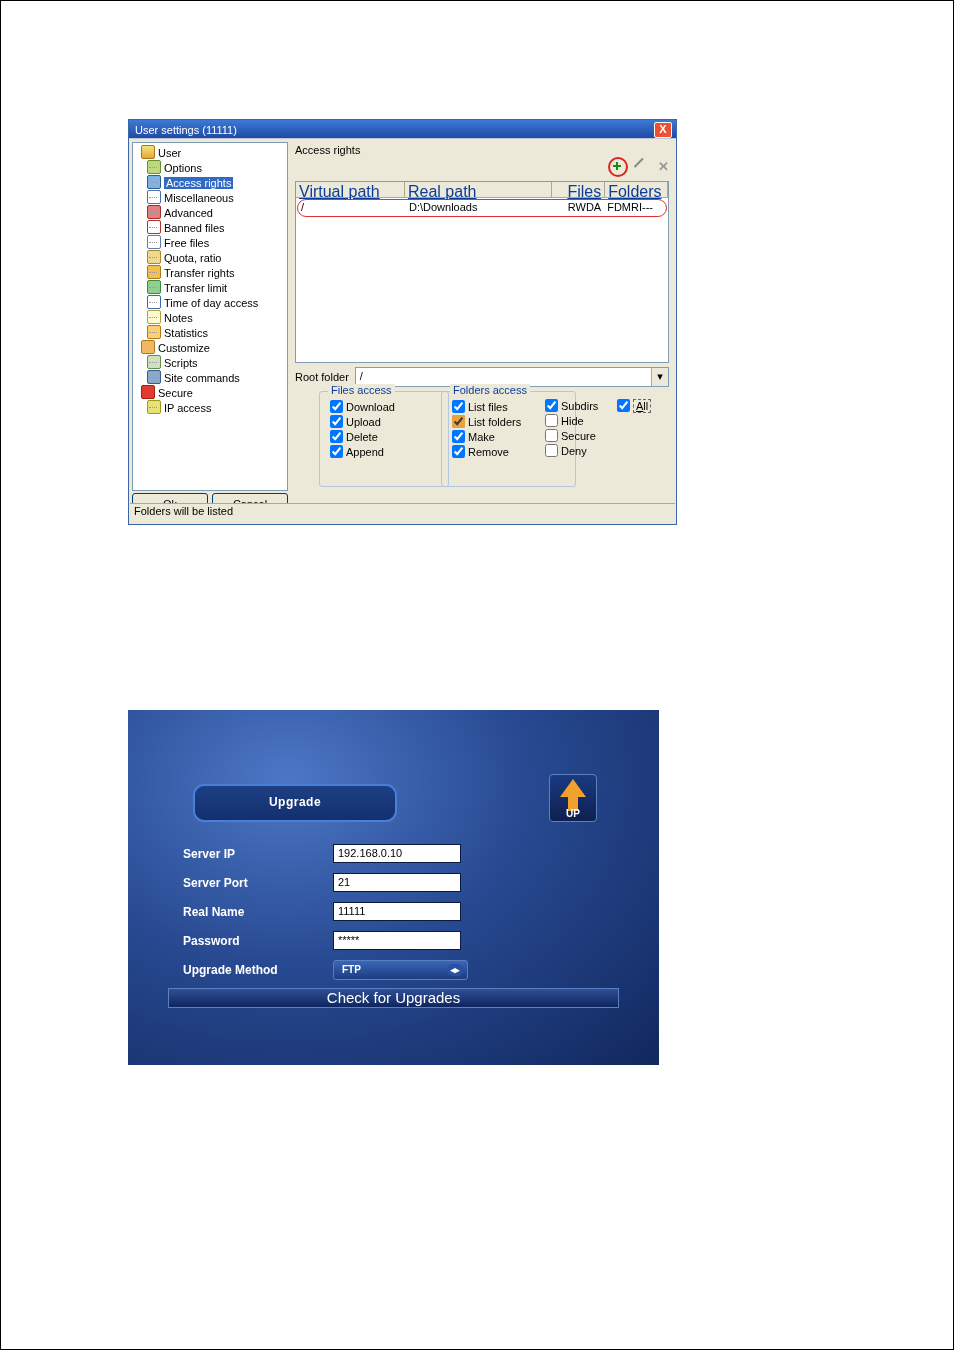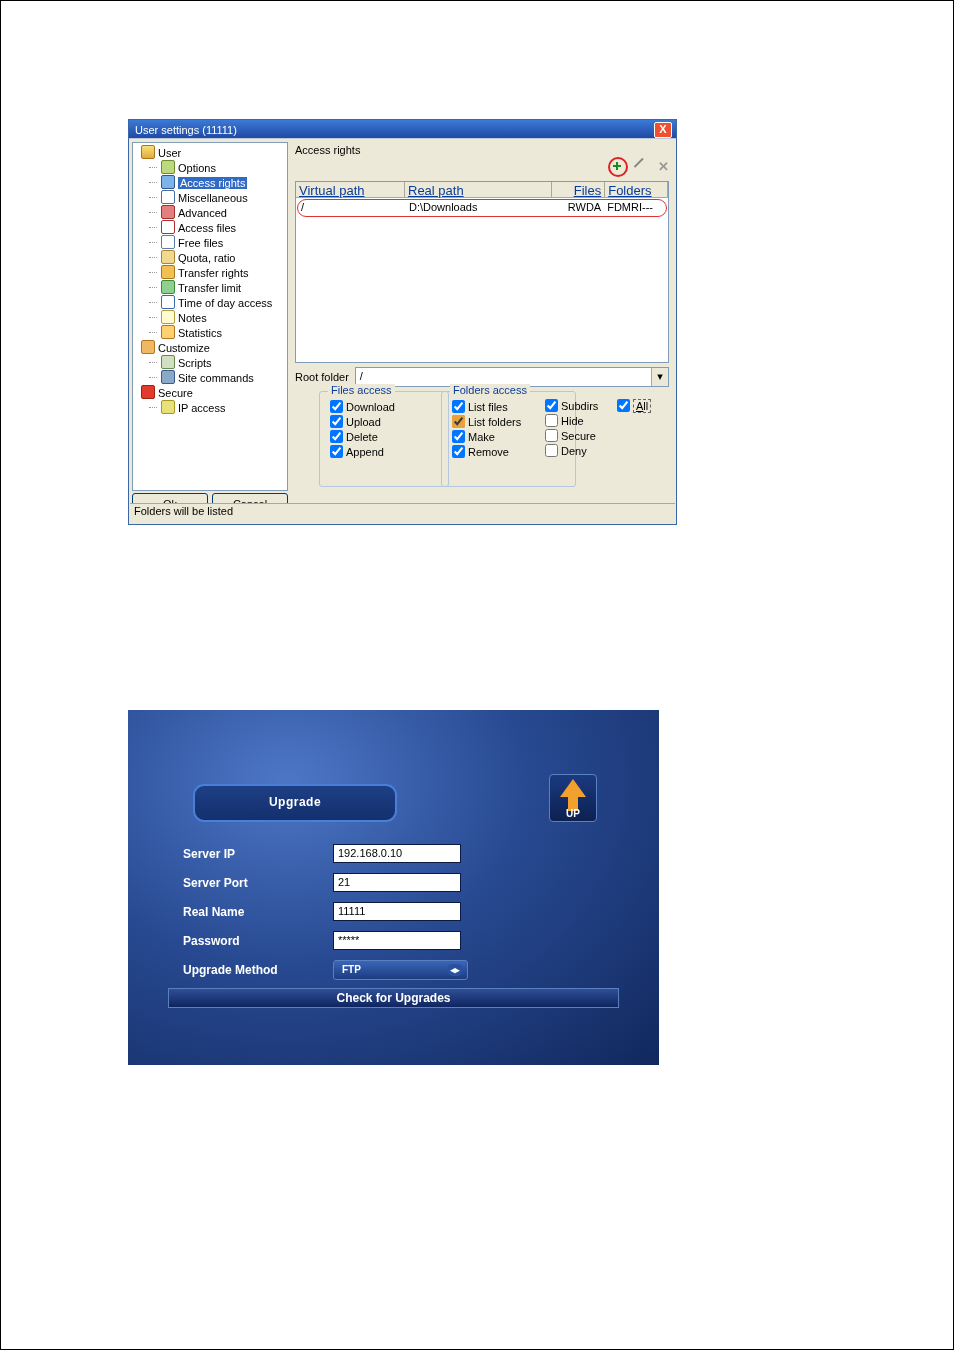--- a/index.html
+++ b/index.html
@@ -66,21 +66,21 @@
     overflow: hidden;
     padding-top: 2px;
   }
   .tree ul { list-style: none; margin: 0; padding: 0; }
   .tree li {
     padding: 0 0 0 8px;
     line-height: 14px;
     white-space: nowrap;
     position: relative;
   }
-  .tree li.child { padding-left: 28px; }
+  .tree li.child { padding-left: 14px; }
   .tree li.child::before {
     content: "";
     position: absolute;
     left: 16px;
     top: 7px;
     width: 8px;
     border-top: 1px dotted #999;
   }
   .tree li.child.last::after { display:none; }
   .tree .sel {
@@ -181,21 +181,21 @@
     display: flex;
     height: 16px;
   }
   .ar-hdr > div {
     background: #ece9d8;
     border-right: 1px solid #aca899;
     border-bottom: 1px solid #aca899;
     color: #0a3c9c;
     text-decoration: underline;
     padding: 1px 3px;
-    font-size: 13px;
+    font-size: 16px;
   }
   .colVP { width: 106px; }
   .colRP { width: 140px; flex:1 0 auto; }
   .colF  { width: 48px; text-align:right; }
   .colFo { width: 58px; }
   .ar-row {
     display: flex;
     height: 16px;
   }
   .ar-row > div {
@@ -378,22 +378,22 @@
   }
   .check-btn {
     position: absolute;
     left: 40px; right: 40px;
     top: 278px;
     height: 18px;
     background: linear-gradient(#304f95,#0e2560);
     border: 1px solid #5a80c0;
     text-align: center;
     line-height: 18px;
-    font-weight: bold;
-    font-size: 12px;
+    font-weight: normal;
+    font-size: 15px;
     color:#fff;
   }
 
 </style>
 </head>
 <body>
 
 <div class="page">
 
   <div class="win1">
@@ -404,21 +404,21 @@
     <div class="win1-body">
 
       <div class="win1-left">
         <div class="tree">
           <ul>
             <li><span class="ico ico-user"></span><span>User</span></li>
             <li class="child"><span class="ico ico-opt"></span><span>Options</span></li>
             <li class="child"><span class="ico ico-acc"></span><span class="sel">Access rights</span></li>
             <li class="child"><span class="ico ico-misc"></span><span>Miscellaneous</span></li>
             <li class="child"><span class="ico ico-adv"></span><span>Advanced</span></li>
-            <li class="child"><span class="ico ico-ban"></span><span>Access files</span></li>
+            <li class="child"><span class="ico ico-ban"></span><span>Banned files</span></li>
             <li class="child"><span class="ico ico-free"></span><span>Free files</span></li>
             <li class="child"><span class="ico ico-quota"></span><span>Quota, ratio</span></li>
             <li class="child"><span class="ico ico-speed"></span><span>Transfer rights</span></li>
             <li class="child"><span class="ico ico-limit"></span><span>Transfer limit</span></li>
             <li class="child"><span class="ico ico-time"></span><span>Time of day access</span></li>
             <li class="child"><span class="ico ico-notes"></span><span>Notes</span></li>
             <li class="child"><span class="ico ico-stat"></span><span>Statistics</span></li>
             <li><span class="ico ico-cust"></span><span>Customize</span></li>
             <li class="child"><span class="ico ico-script"></span><span>Scripts</span></li>
             <li class="child"><span class="ico ico-cmd"></span><span>Site commands</span></li>

